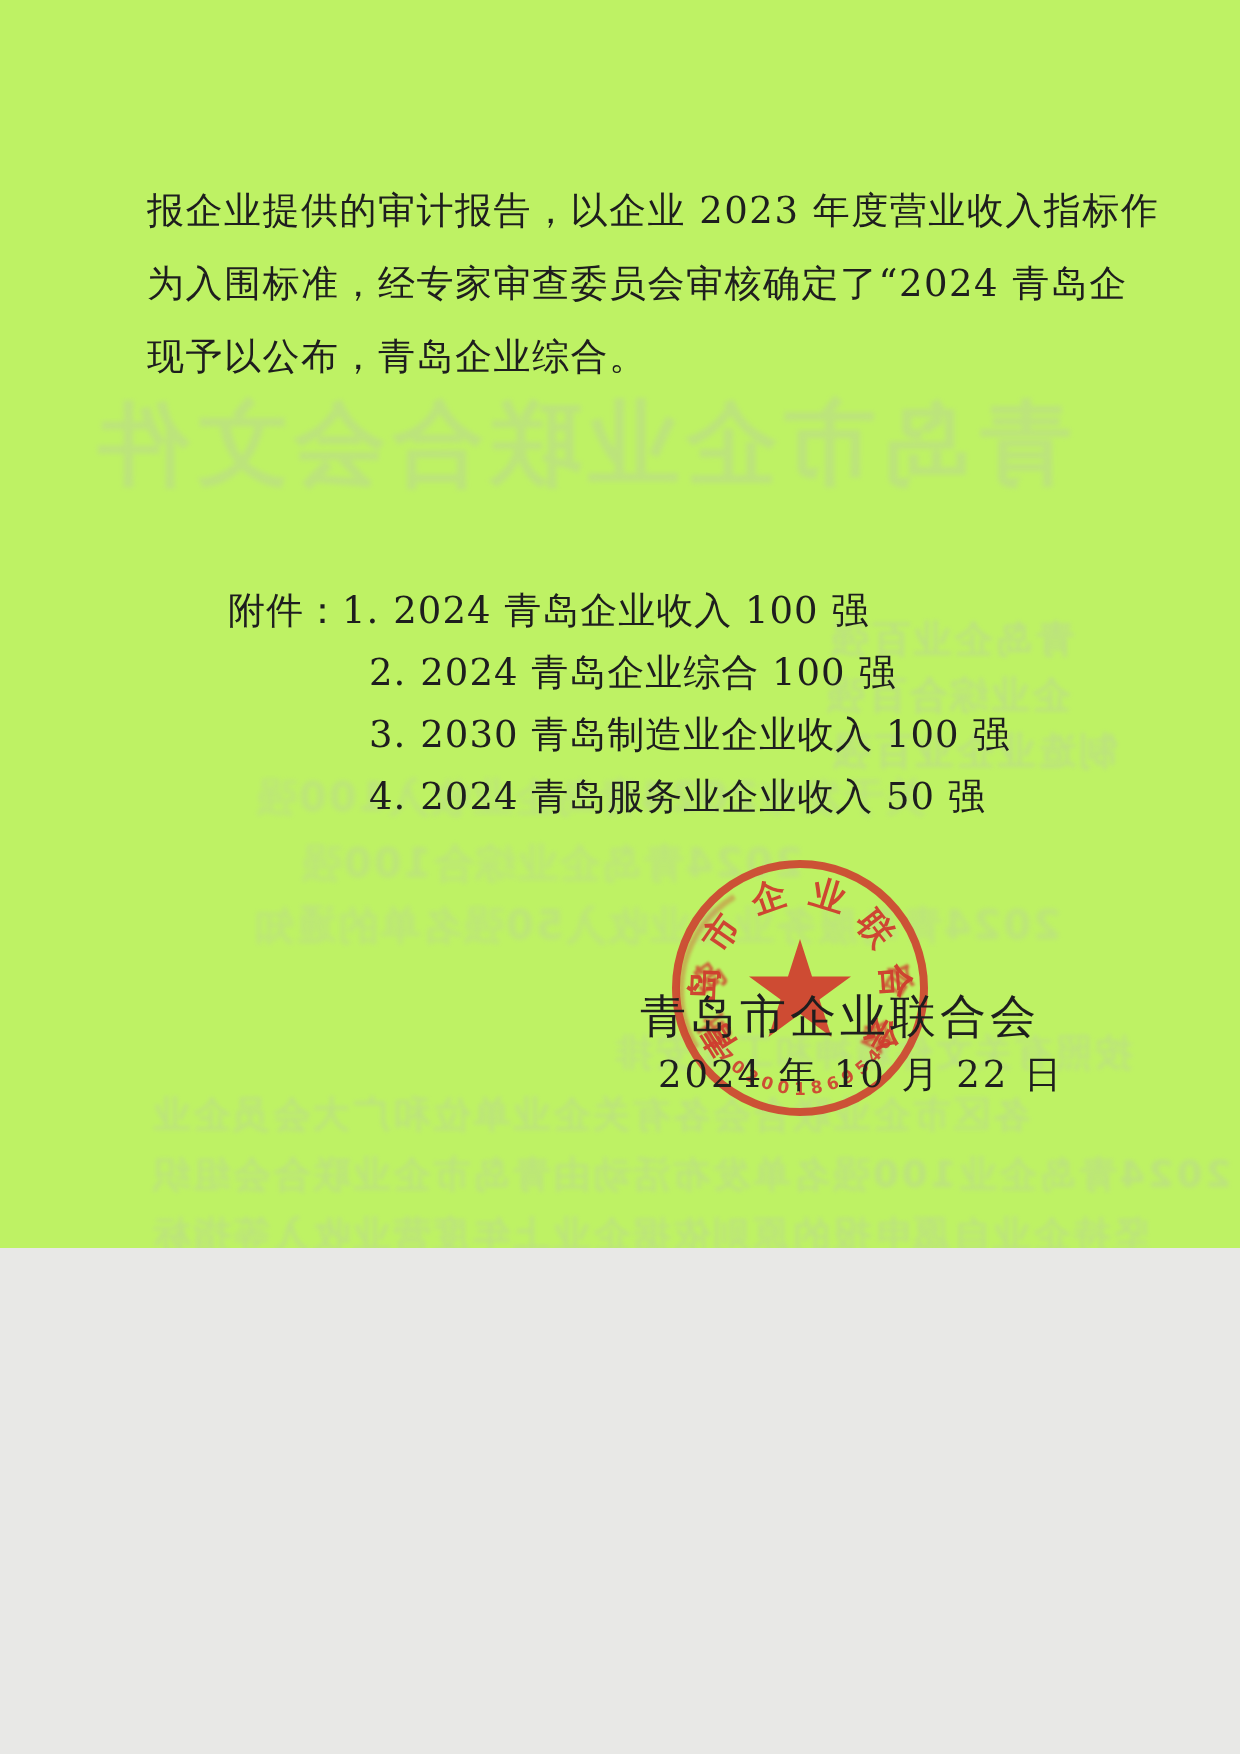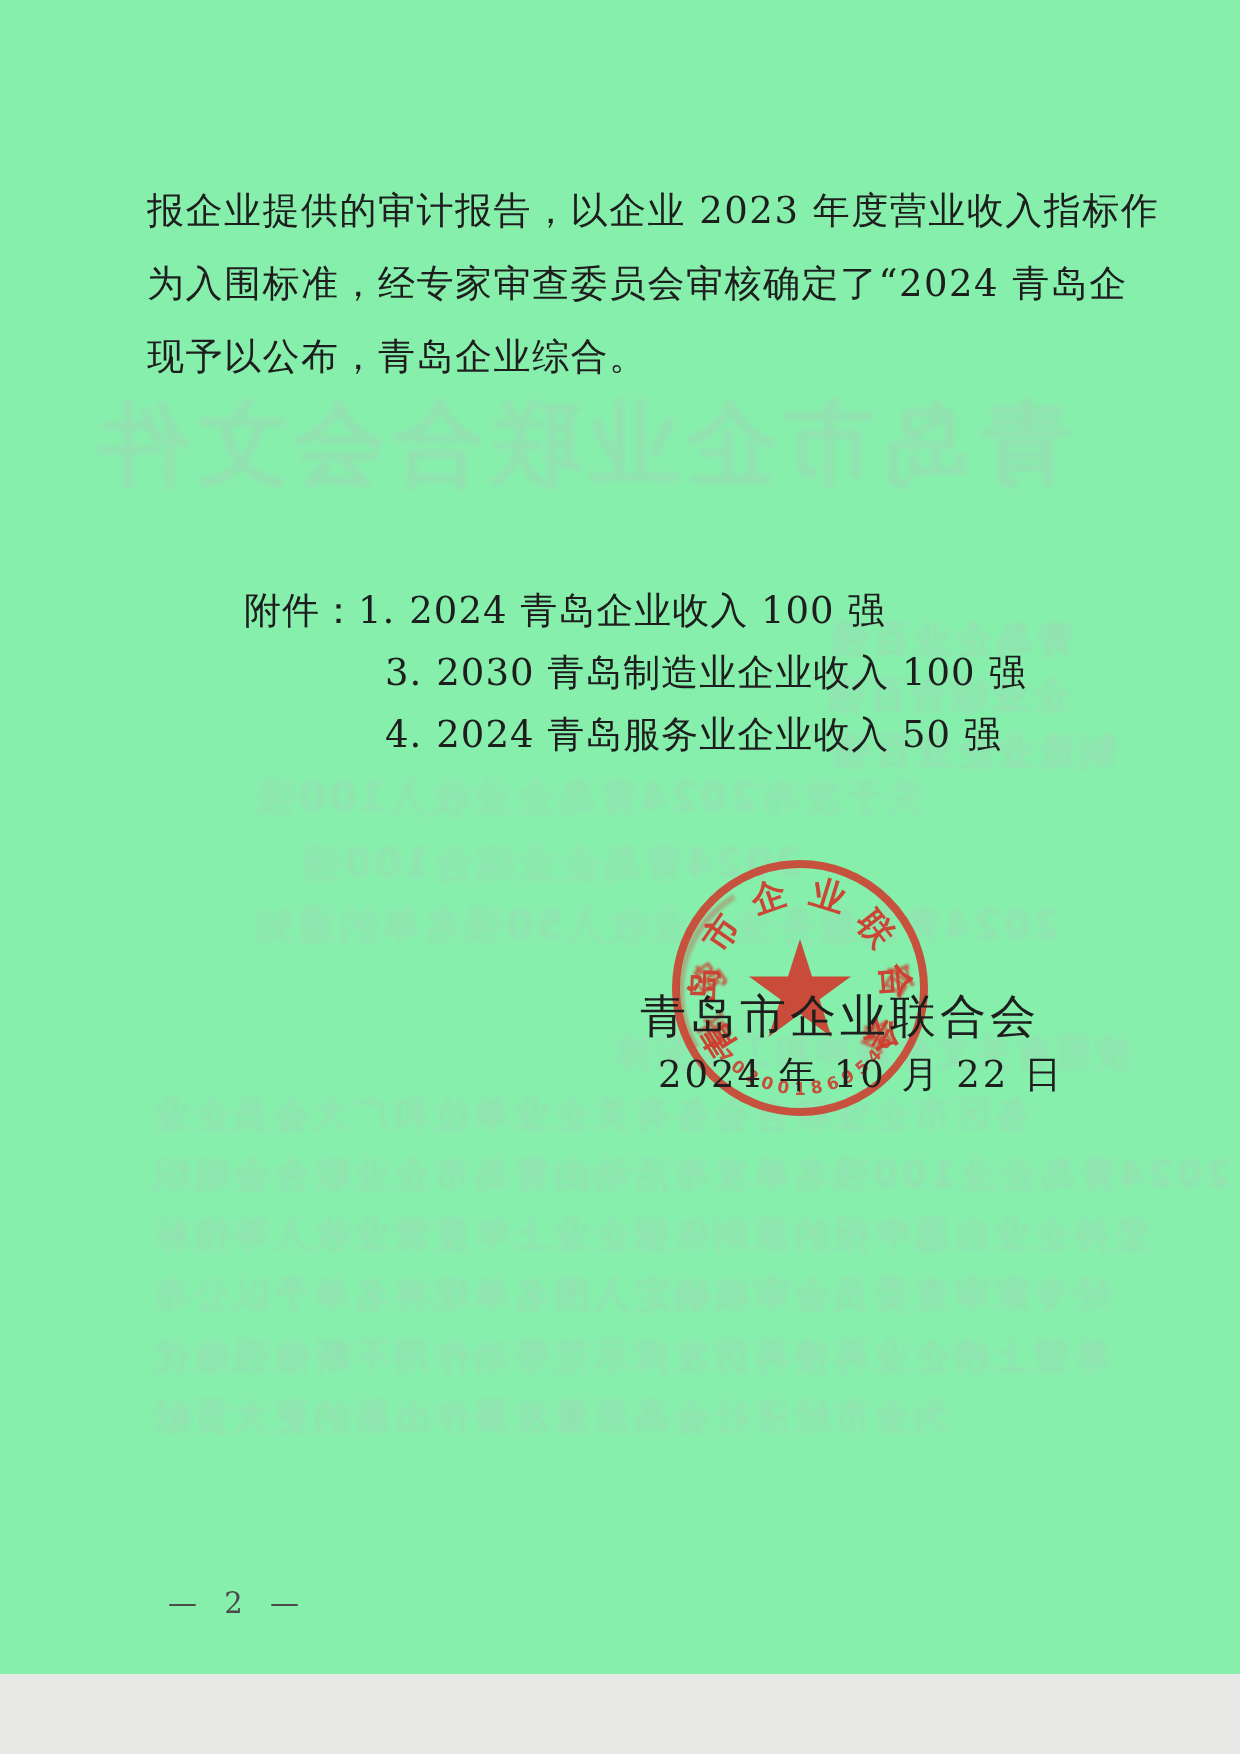--- a/index.html
+++ b/index.html
@@ -1,36 +1,36 @@
 <!DOCTYPE html>
 <html><head>
 <meta charset="utf-8">
 <style>
   html,body{margin:0;padding:0;background:#e8e8e6;}
   .page{
     position:relative;
-    width:1240px;height:1674px;
+    width:1240px;height:1248px;
     margin:0 auto;
-    background:#86efac;
+    background:#bef264;
     overflow:hidden;
     font-family:"DejaVu Serif","Liberation Serif",serif;
     color:#1e1e1e;
   }
   
   .body-paragraph{
     position:absolute;left:147px;top:174px;width:960px;
     font-size:37px;line-height:73px;letter-spacing:1.5px;
   }
   .para-line{white-space:nowrap;}
   
   .attachments{
     position:absolute;left:228px;top:580px;
     font-size:37px;line-height:62px;letter-spacing:1px;
   }
-  .att-row{white-space:nowrap;margin-left:16px;}
+  .att-row{white-space:nowrap;}
   .att-row.cont{padding-left:141px;}
   .att-no{margin-right:14px;}
   
   .sig-org{
     position:absolute;left:640px;top:986px;
     font-size:46px;letter-spacing:4px;white-space:nowrap;
   }
   .sig-date{
     position:absolute;left:658px;top:1050px;
     font-size:37px;letter-spacing:3px;white-space:nowrap;
@@ -129,20 +129,23 @@
     <div class="para-line">报企业提供的审计报告，以企业 2023 年度营业收入指标作</div>
     <div class="para-line">为入围标准，经专家审查委员会审核确定了“2024 青岛企</div>
     <div class="para-line">现予以公布，青岛企业综合。</div>
   </div>
 
   <div class="attachments">
     <div class="att-row">
       <span>附件：</span><span class="att-no">1.</span><span>2024 青岛企业收入 100 强</span>
     </div>
     <div class="att-row cont">
+      <span class="att-no">2.</span><span>2024 青岛企业综合 100 强</span>
+    </div>
+    <div class="att-row cont">
       <span class="att-no">3.</span><span>2030 青岛制造业企业收入 100 强</span>
     </div>
     <div class="att-row cont">
       <span class="att-no">4.</span><span>2024 青岛服务业企业收入 50 强</span>
     </div>
   </div>
 
   <div class="seal" style="color: rgb(207, 61, 47);">
     <div class="seal-ring"></div>
     <div class="seal-ghost-arc"></div>

